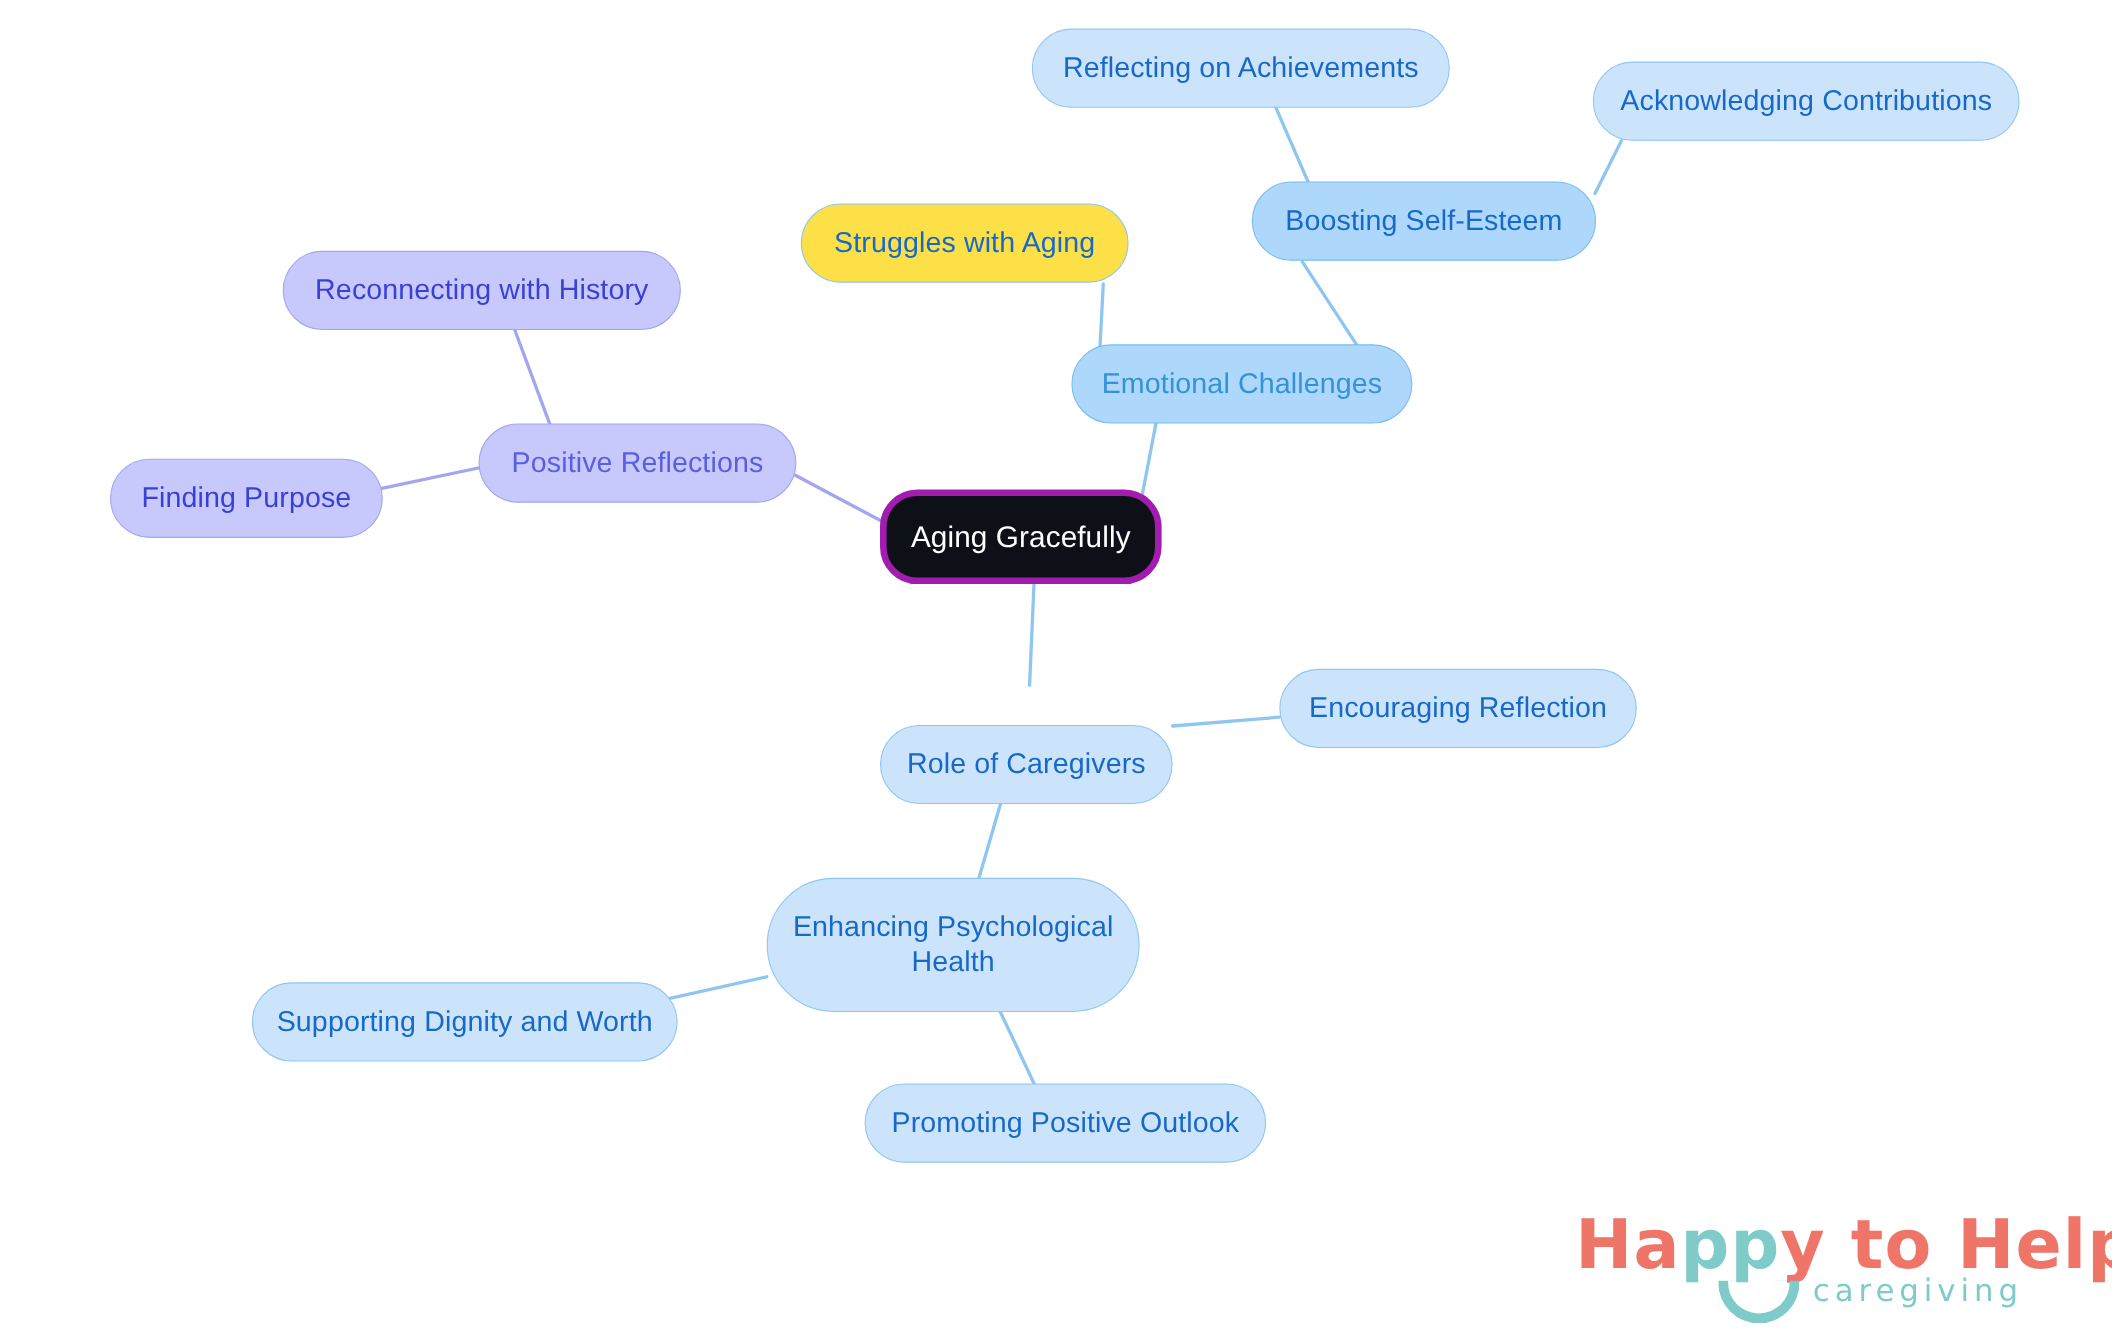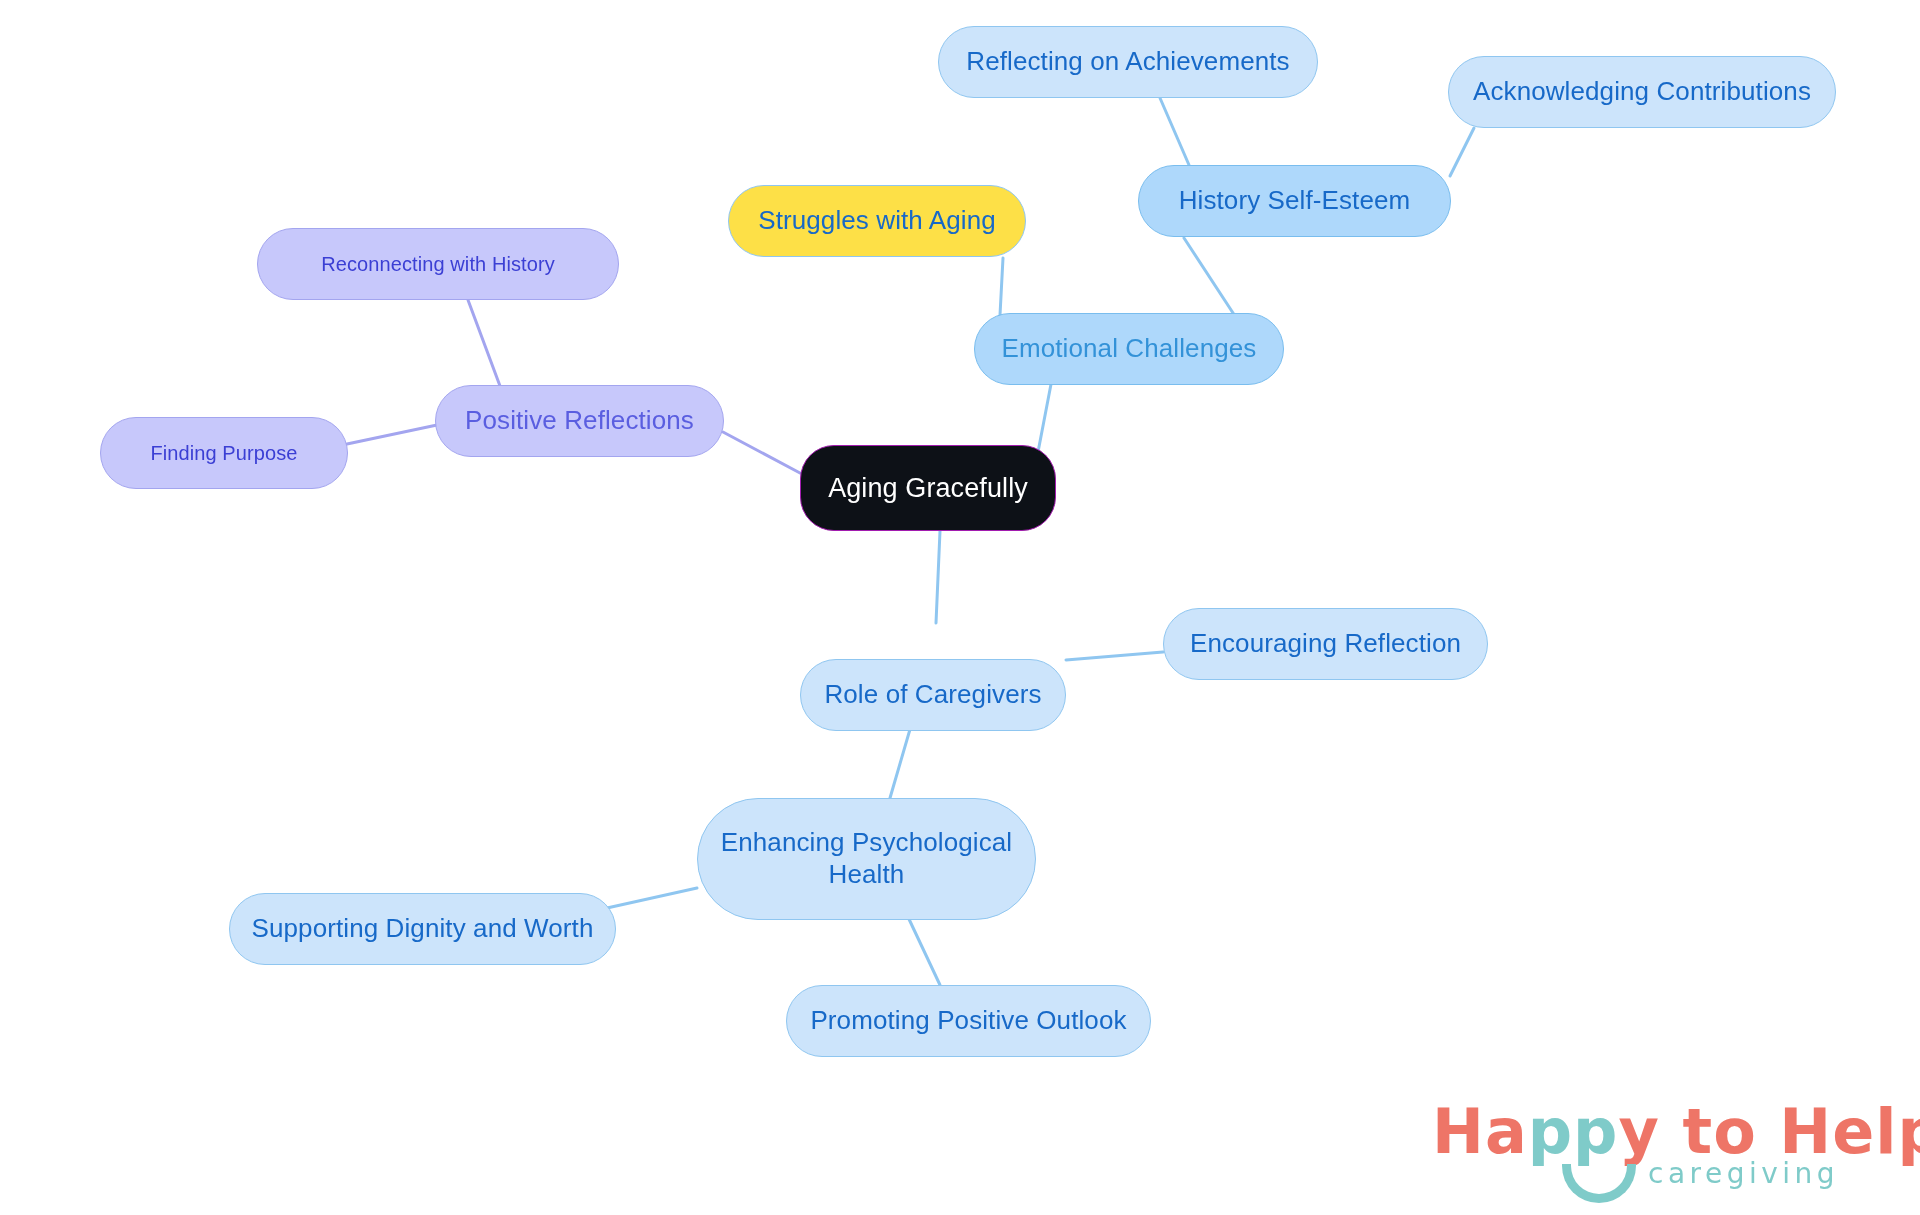--- a/index.html
+++ b/index.html
@@ -31,42 +31,42 @@
     justify-content: center;
     text-align: center;
     border-radius: 999px;
     white-space: pre-line;
     line-height: 1.22;
     letter-spacing: 0.1px;
     z-index: 5;
   }
   .node.root {
     background: #0d1117;
-    border: 1px solid #a21caf;
+    border: 6px solid #a21caf;
     color: #ffffff;
     font-size: 27px;
     border-radius: 34px;
   }
   .node.blue {
     background: #cce4fb;
     border: 1.6px solid #8fc6f0;
     color: #1769c8;
     font-size: 26px;
   }
   .node.blue-mid {
     background: #aed8fb;
     border: 1.6px solid #79bdee;
     color: #3392d8;
     font-size: 26px;
   }
   .node.purple {
     background: #c7c8fb;
     border: 1.6px solid #a3a5ef;
     color: #3b3fd4;
-    font-size: 20px;
+    font-size: 26px;
   }
   .node.purple-mid {
     background: #c7c8fb;
     border: 1.6px solid #a3a5ef;
     color: #5a5ee0;
     font-size: 26px;
   }
   #logo {
     position: absolute;
     left: 1432px;
@@ -127,21 +127,21 @@
       <line x1="1066" y1="660" x2="1163" y2="652" stroke="#8fc6f0" stroke-width="3" stroke-linecap="round"></line>
       <line x1="920" y1="695" x2="890" y2="798" stroke="#8fc6f0" stroke-width="3" stroke-linecap="round"></line>
       <line x1="697" y1="888" x2="607" y2="908" stroke="#8fc6f0" stroke-width="3" stroke-linecap="round"></line>
       <line x1="900" y1="900" x2="940" y2="985" stroke="#8fc6f0" stroke-width="3" stroke-linecap="round"></line>
     </svg>
 
   <div id="nodes-layer">
       <div class="node root" style="left: 800px; top: 445px; width: 256px; height: 86px; background: rgb(13, 17, 23); color: rgb(255, 255, 255);"><span>Aging Gracefully</span></div>
       <div class="node blue-mid" style="left: 974px; top: 313px; width: 310px; height: 72px; background: rgb(174, 216, 251); color: rgb(51, 146, 216);"><span>Emotional Challenges</span></div>
       <div class="node blue" style="left: 728px; top: 185px; width: 298px; height: 72px; background: #fde047; color: rgb(23, 105, 200);"><span>Struggles with Aging</span></div>
-      <div class="node blue-mid" style="left: 1138px; top: 165px; width: 313px; height: 72px; background: rgb(174, 216, 251); color: rgb(23, 105, 200);"><span>History Self-Esteem</span></div>
+      <div class="node blue-mid" style="left: 1138px; top: 165px; width: 313px; height: 72px; background: rgb(174, 216, 251); color: rgb(23, 105, 200);"><span>Boosting Self-Esteem</span></div>
       <div class="node blue" style="left: 938px; top: 26px; width: 380px; height: 72px; background: rgb(204, 228, 251); color: rgb(23, 105, 200); justify-content: center;"><span>Reflecting on Achievements</span></div>
       <div class="node blue" style="left: 1448px; top: 56px; width: 388px; height: 72px; background: rgb(204, 228, 251); color: rgb(23, 105, 200);"><span>Acknowledging Contributions</span></div>
       <div class="node purple-mid" style="left: 435px; top: 385px; width: 289px; height: 72px; background: rgb(199, 200, 251); color: rgb(90, 94, 224);"><span>Positive Reflections</span></div>
       <div class="node purple" style="left: 257px; top: 228px; width: 362px; height: 72px; background: rgb(199, 200, 251); color: rgb(59, 63, 212);"><span>Reconnecting with History</span></div>
       <div class="node purple" style="left: 100px; top: 417px; width: 248px; height: 72px; background: rgb(199, 200, 251); color: rgb(59, 63, 212);"><span>Finding Purpose</span></div>
       <div class="node blue" style="left: 800px; top: 623px; width: 266px; height: 72px; background: rgb(204, 228, 251); color: rgb(23, 105, 200); margin-top: 36px;"><span>Role of Caregivers</span></div>
       <div class="node blue" style="left: 1163px; top: 608px; width: 325px; height: 72px; background: rgb(204, 228, 251); color: rgb(23, 105, 200);"><span>Encouraging Reflection</span></div>
       <div class="node blue" style="left: 697px; top: 798px; width: 339px; height: 122px; background: rgb(204, 228, 251); color: rgb(23, 105, 200);"><span>Enhancing Psychological
 Health</span></div>
       <div class="node blue" style="left: 229px; top: 893px; width: 387px; height: 72px; background: rgb(204, 228, 251); color: rgb(23, 105, 200);"><span>Supporting Dignity and Worth</span></div>

